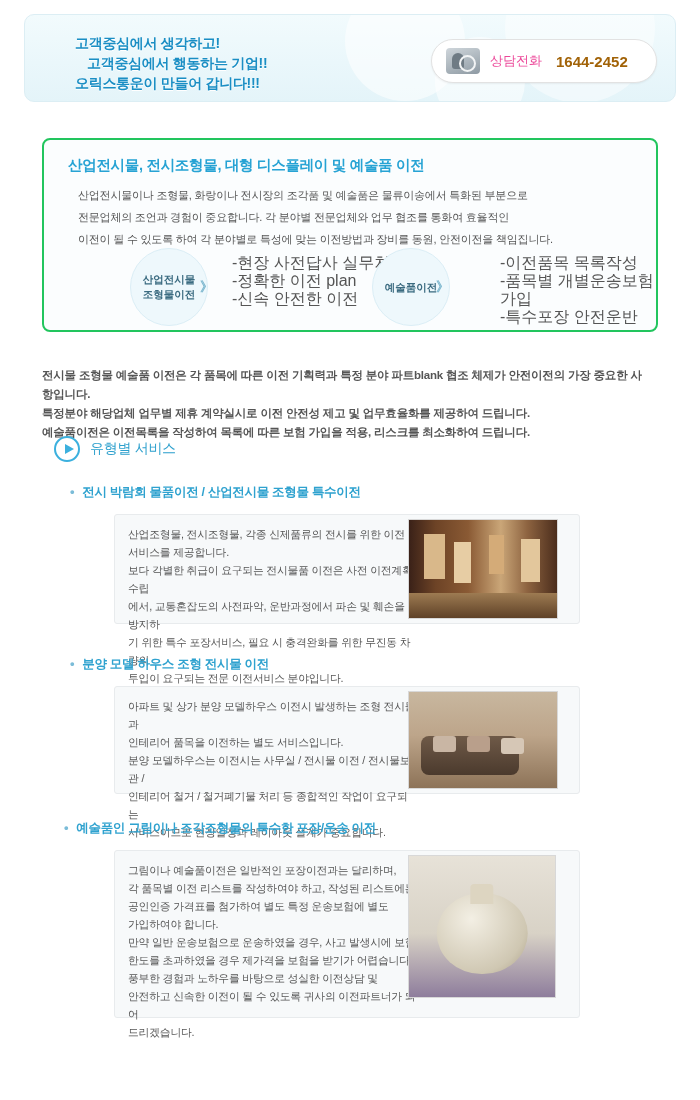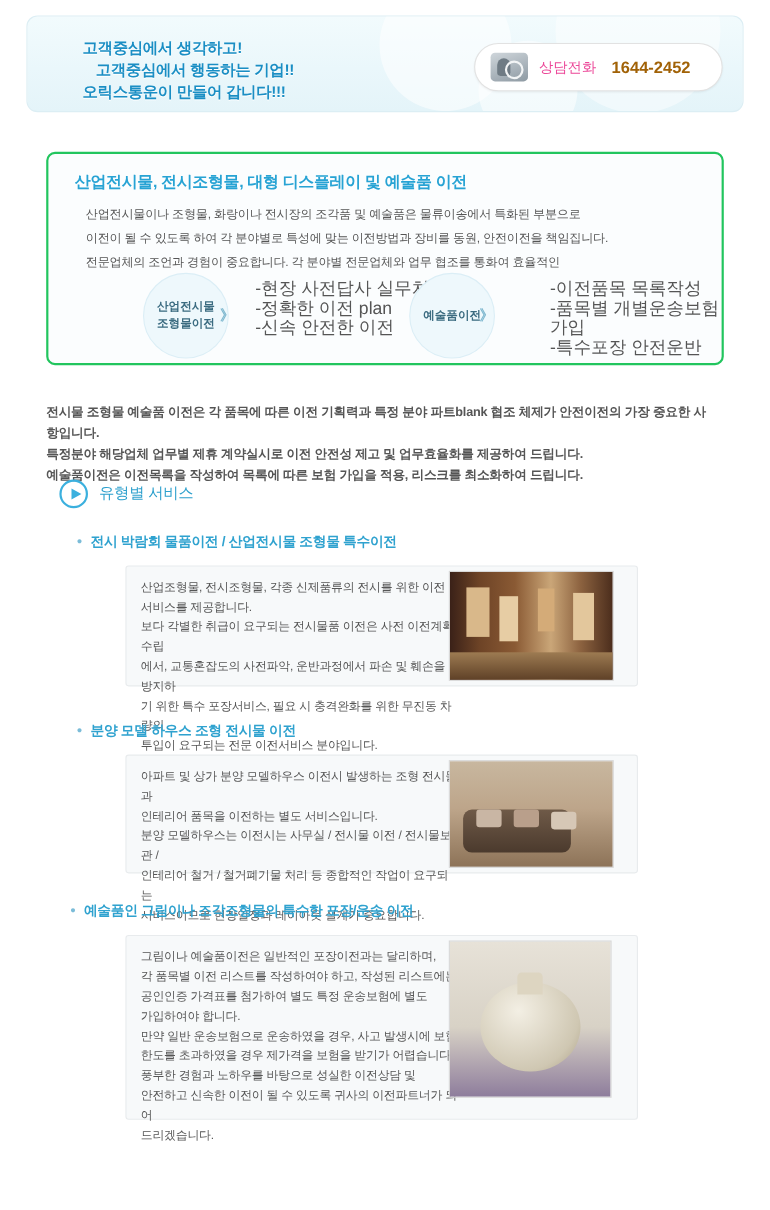--- a/index.html
+++ b/index.html
@@ -317,22 +317,22 @@
     <div class="call-icon"></div>
     <div class="call-label">상담전화</div>
     <div class="call-number">1644-2452</div>
   </div>
 </div>
 
 <div class="panel">
   <div class="panel-title">산업전시물, 전시조형물, 대형 디스플레이 및 예술품 이전</div>
   <div class="panel-body">
     <div>산업전시물이나 조형물, 화랑이나 전시장의 조각품 및 예술품은 물류이송에서 특화된 부분으로</div>
+    <div>전문업체의 조언과 경험이 중요합니다. 각 분야별 전문업체와 업무 협조를 통화여 효율적인</div>
     <div>이전이 될 수 있도록 하여 각 분야별로 특성에 맞는 이전방법과 장비를 동원, 안전이전을 책임집니다.</div>
-    <div>전문업체의 조언과 경험이 중요합니다. 각 분야별 전문업체와 업무 협조를 통화여 효율적인</div>
   </div>
 
   <div class="circ c1">
     <span>산업전시물</span>
     <span>조형물이전</span>
   </div>
   <div class="chev v1">》</div>
   <div class="bullets b1">
     <div>-현장 사전답사 실무처리</div>
     <div>-정확한 이전 plan</div>

